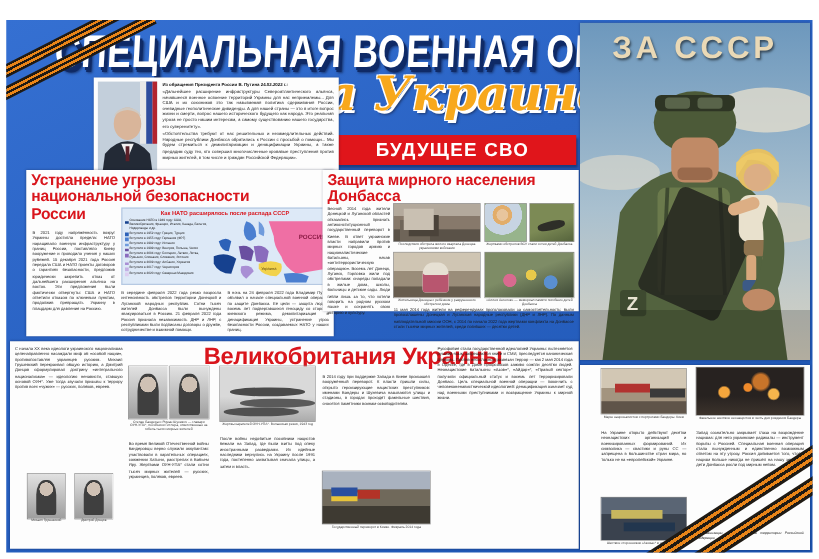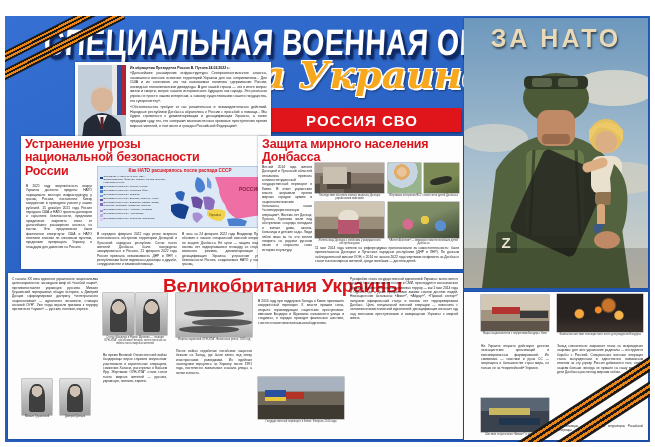--- a/index.html
+++ b/index.html
@@ -83,21 +83,21 @@
   .threat-card { left:16px; top:120px; width:246px; height:133px; }
   .nato-map { position:absolute; left:76px; top:30px; width:166px; height:62px; background:#dde9f7; border:.5px solid #b6c9e2; }
   .nato-map-title { position:absolute; left:0; right:0; top:1px; text-align:center; font-size:4.6px; font-weight:bold; color:#d9151c; }
   .legend { position:absolute; left:2px; top:9px; width:66px; }
   .legend-row { display:flex; margin-bottom:1px; }
   .legend-dot { width:2.6px; height:2.6px; margin:.6px 1px 0 0; flex:none; }
   .legend-row span { font-size:2.5px; line-height:1.15; color:#222; }
   .map-svg { position:absolute; right:1px; top:8px; }
 
   
-  .donbass-card { left:253px; top:120px; width:205px; height:133px; }
+  .donbass-card { left:253px; top:120px; width:205px; height:113px; }
 
   
   .denazi-card { left:3px; top:257px; width:455px; height:166px; }
   .denazi-title { position:absolute; left:155px; top:2px; font-size:19px; font-weight:bold; color:#d9151c; letter-spacing:-.3px; }
   .port-cap { font-size:2.6px; }
 
   
   .soldier-panel { position:absolute; left:459px; top:2px; width:184px; height:270px; overflow:hidden; box-shadow:0 0 2px rgba(0,10,40,.4); }
   .slogan-top { position:absolute; top:6px; left:0; right:0; text-align:center; font-size:25px; font-weight:bold; letter-spacing:3px;
                 color:#ead9b6; text-shadow:1px 2px 2px rgba(0,0,0,.55); }
@@ -108,21 +108,21 @@
 </style>
 </head>
 <body>
 
 <div class="canvas">
 
   <div class="poster">
 
     <div class="main-title">СПЕЦИАЛЬНАЯ ВОЕННАЯ ОПЕРАЦИЯ</div>
     <div class="sub-title">на Украине</div>
-    <div class="tasks-banner">РОССИЯ СВО</div>
+    <div class="tasks-banner">БУДУЩЕЕ СВО</div>
 
     <div class="card quote-card">
       <div class="quote-photo">
         <svg width="48" height="88" viewBox="0 0 48 88">
           <rect width="48" height="88" fill="#c3cfdb"></rect>
           <rect x="34" y="0" width="5" height="50" fill="#e8e8e8"></rect>
           <rect x="39" y="0" width="5" height="50" fill="#2f4d9e"></rect>
           <rect x="44" y="0" width="4" height="50" fill="#b32430"></rect>
           <path d="M2,88 L6,58 Q14,48 24,48 Q34,48 42,58 L46,88 Z" fill="#232a36"></path>
           <path d="M19,50 L24,62 L29,50 Z" fill="#f0f0f0"></path>
@@ -273,21 +273,21 @@
         <rect x="133" y="186" width="8" height="22" rx="3" fill="#d8a87c"></rect>
         <rect x="146" y="186" width="8" height="22" rx="3" fill="#d8a87c"></rect>
         <rect x="130" y="206" width="13" height="9" rx="3" fill="#3c5a86"></rect>
         <rect x="145" y="206" width="13" height="9" rx="3" fill="#3c5a86"></rect>
         <path d="M150,146 Q168,162 162,200 Q158,222 146,224 L136,214 Q150,196 146,160 Z" fill="#53633f"></path>
         <ellipse cx="143" cy="222" rx="13" ry="9" fill="#c08a66"></ellipse>
         <rect x="32" y="214" width="21" height="21" rx="3" fill="#3e4a30"></rect>
         <text x="42" y="230" font-size="15" font-weight="bold" fill="#e8e3d2" text-anchor="middle">Z</text>
         <rect x="0" y="230" width="184" height="40" fill="#000" opacity=".18"></rect>
       </svg>
-      <div class="slogan-top">ЗА НАТО</div>
+      <div class="slogan-top">ЗА СССР</div>
     </div>
 
     <div class="card right-card">
       <div class="photo ph-march" style="left:17px;top:3px;width:68px;height:36px;"></div>
       <div class="cap" style="left:17px;top:40px;width:68px;">Марш националистов с портретами Бандеры. Киев</div>
       <div class="photo ph-torch" style="left:93px;top:2px;width:86px;height:38px;"></div>
       <div class="cap" style="left:93px;top:41px;width:86px;">Факельное шествие неонацистов в честь дня рождения Бандеры</div>
       <div class="micro" style="left:17px;top:52px;width:68px;height:52px;">На Украине открыто действуют десятки неонацистских организаций и военизированных формирований. Их символика — свастики и руны СС — запрещена в большинстве стран мира, но только не на «европейской» Украине.</div>
       <div class="photo ph-azov" style="left:17px;top:106px;width:68px;height:34px;"></div>
       <div class="cap" style="left:17px;top:141px;width:68px;">Шествие сторонников «Азова»* в центре Киева</div>

